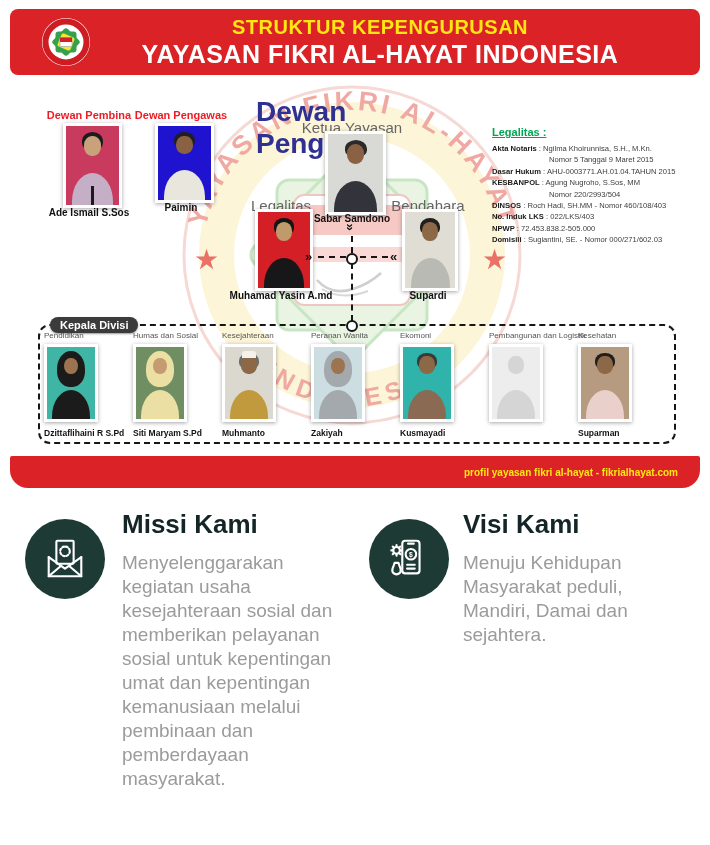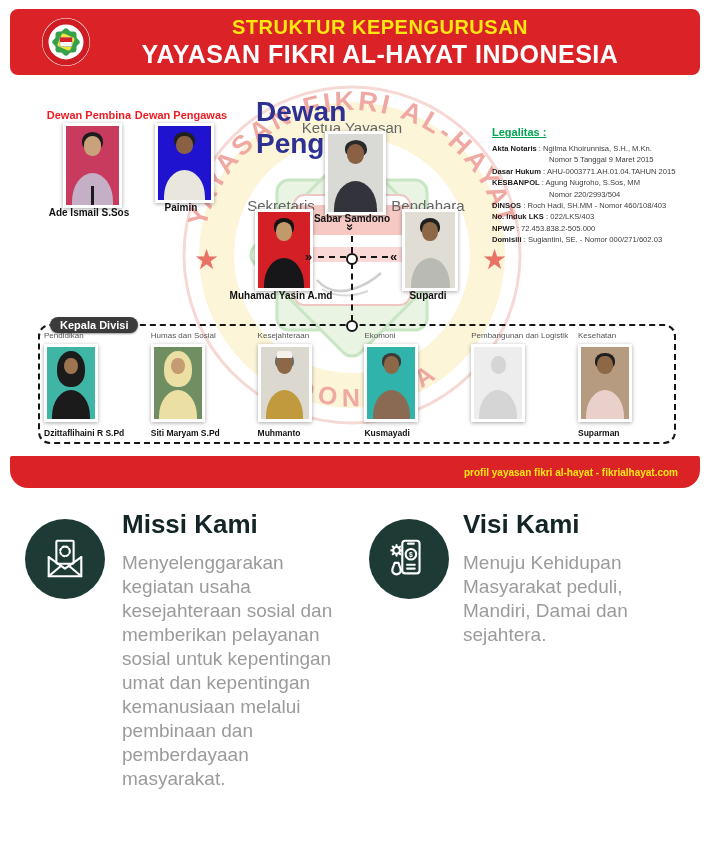--- a/index.html
+++ b/index.html
@@ -146,21 +146,21 @@
   <div class="role-label" style="left:297px;top:119px;">Ketua Yayasan</div>
   <div class="photo abs" style="left: 325px; top: 131px; width: 55px; height: 78px; background: rgb(217, 217, 213);">
       <div class="ph">
         <div class="ph-hair" style="background:#2a2a2a"></div>
         <div class="ph-head" style="background:#8a6243"></div>
         <div class="ph-torso" style="background:#33333b"></div>
       </div>
     </div>
   <div class="p-name" style="left:297px;top:213px;">Sabar Samdono</div>
 
-  <div class="role-label" style="left:226px;top:197px;">Sekretaris</div>
+  <div class="role-label" style="left:226px;top:197px;">Legalitas</div>
   <div class="photo abs" style="left: 255px; top: 209px; width: 52px; height: 76px; background: rgb(212, 31, 38);">
       <div class="ph">
         <div class="ph-hair" style="background:#141414"></div>
         <div class="ph-head" style="background:#c09a6a"></div>
         <div class="ph-torso" style="background:#17171a"></div>
       </div>
     </div>
   <div class="p-name" style="left:226px;top:290px;">Muhamad Yasin A.md</div>
 
   <div class="role-label" style="left:373px;top:197px;">Bendahara</div>
@@ -227,20 +227,31 @@
         <div class="div-role">Kesejahteraan</div>
         <div class="photo div-photo" style="background: rgb(219, 216, 207);">
           <div class="ph">
             <div class="ph-hair" style="background:#6d6d68"></div>
             <div class="ph-head" style="background:#8d6847"></div>
             <div class="ph-torso" style="background:#c19a3e"></div>
             <div class="ph-cap"></div>
           </div>
         </div>
         <div class="div-name">Muhmanto</div>
+      </div>
+      <div class="div-item">
+        <div class="div-role">Peranan Wanita</div>
+        <div class="photo div-photo" style="background: rgb(204, 222, 226);">
+          <div class="ph">
+            <div class="ph-hijab" style="background:#a3a9ad"></div>
+            <div class="ph-face" style="background:#9c7450"></div>
+            <div class="ph-torso" style="background:#a3a9ad"></div>
+          </div>
+        </div>
+        <div class="div-name">Zakiyah</div>
       </div>
       <div class="div-item">
         <div class="div-role">Ekomoni</div>
         <div class="photo div-photo" style="background: rgb(47, 179, 170);">
           <div class="ph">
             <div class="ph-hair" style="background:#3a3a3a"></div>
             <div class="ph-head" style="background:#8d6847"></div>
             <div class="ph-torso" style="background:#8a6a52"></div>
           </div>
         </div>

